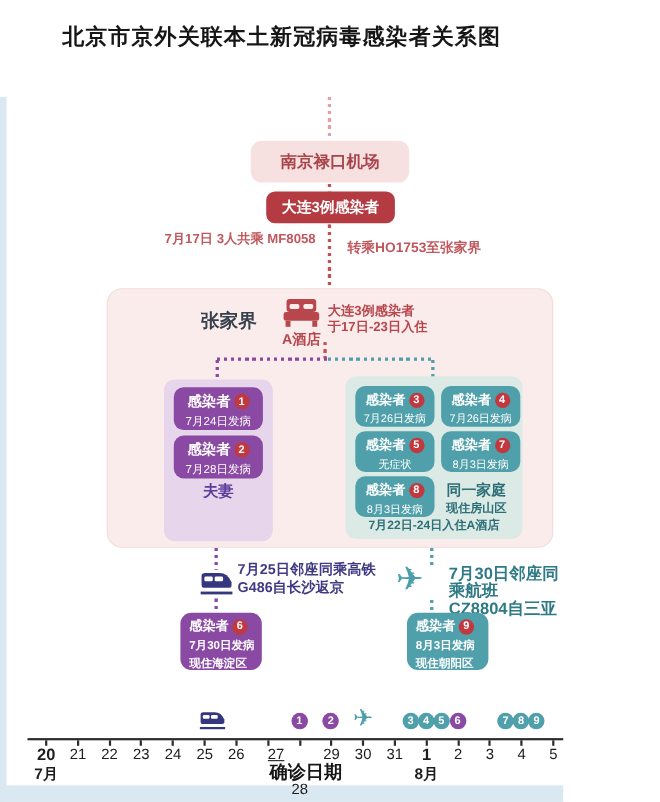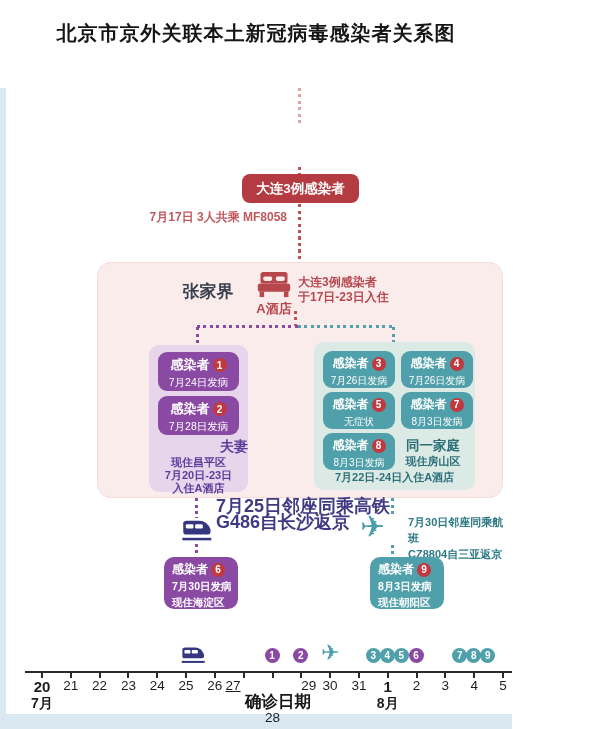--- a/index.html
+++ b/index.html
@@ -42,29 +42,29 @@
   .pill .l1{display:flex;align-items:center;justify-content:center;gap:3px;font-weight:bold;margin-top:4px;}
   .pill .l2{font-size:10.5px;margin-top:2px;}
   .pill-lg{width:81px;height:39px;}
   .pill-lg .l1{font-size:13px;}
   .pill-sm{width:72px;height:37px;}
   .pill-sm .l1{font-size:12px;}
   .pill-sm .l2{font-size:10px;}
   .badge{display:inline-flex;align-items:center;justify-content:center;width:14px;height:14px;
          border-radius:50%;background:#C2383F;color:#fff;font-size:10px;font-weight:bold;}
 
-  .couple-rel{left:0;top:93px;width:100%;text-align:right;font-size:14px;font-weight:bold;color:#5C3D99;}
+  .couple-rel{left:0;top:93px;width:100%;text-align:center;font-size:14px;font-weight:bold;color:#5C3D99;}
   .couple-notes{left:0;top:111px;width:100%;text-align:center;font-size:11px;line-height:13px;
                 font-weight:bold;color:#5C3D99;}
   .family-rel{left:80px;top:95px;width:78px;text-align:center;font-size:13.5px;font-weight:bold;color:#2C6F77;}
   .family-res{left:80px;top:112px;width:78px;text-align:center;font-size:11px;font-weight:bold;color:#2C6F77;}
   .family-stay{left:0;top:128px;width:100%;text-align:center;font-size:11px;font-weight:bold;color:#2C6F77;}
 
-  .note-train{left:216px;top:498px;font-size:18px;font-weight:bold;color:#3F3A83;line-height:16px;}
-  .note-plane{left:408px;top:514px;font-size:11px;font-weight:bold;color:#2E7A85;line-height:16px;}
+  .note-train{left:216px;top:510px;font-size:13px;font-weight:bold;color:#3F3A83;line-height:16px;}
+  .note-plane{left:408px;top:514px;font-size:15px;font-weight:bold;color:#2E7A85;line-height:16px;}
   .plane-glyph{left:360px;top:512px;font-size:30px;color:#4C9FAA;line-height:30px;}
 
   .case-card{width:74px;height:52px;border-radius:10px;color:#fff;padding:4px 0 0 8px;box-sizing:border-box;}
   .case-card .l1{display:flex;align-items:center;gap:3px;font-size:12px;font-weight:bold;}
   .case-card .ln{font-size:10.5px;font-weight:bold;margin-top:2px;}
   .card-purple{left:164px;top:557px;background:#8A49A3;}
   .card-teal{left:370px;top:557px;background:#4FA0AA;}
 
   .axis-line{left:25px;top:671px;width:489px;height:2px;background:#2B2B2B;}
   .tl-tick{top:673px;width:2px;height:5px;background:#2B2B2B;}
@@ -86,27 +86,29 @@
 <body>
 
 <div class="canvas">
 
   <div class="abs edge-left"></div>
   <div class="abs edge-bottom"></div>
 
   <div class="abs title">北京市京外关联本土新冠病毒感染者关系图</div>
 
   <div class="abs vdash dash-red-light" style="left:298px;top:88px;height:38px;"></div>
+  <div class="abs ctr airport">南京禄口机场</div>
   <div class="abs vdash dash-red" style="left:298px;top:167px;height:7px;"></div>
   <div class="abs ctr dalian">大连3例感染者</div>
   <div class="abs vdash dash-red" style="left:298px;top:204px;height:57px;"></div>
 
   <div class="abs flight-left">
     <div>7月17日 3人共乘 MF8058</div>
   </div>
+  <div class="abs flight-right">转乘HO1753至张家界</div>
 
   <div class="abs zjj">
     <div class="abs zjj-label">张家界</div>
 
     <svg class="abs" style="left:158px;top:8px;" width="36" height="27" viewBox="0 0 40 30">
       <rect x="5" y="1" width="30" height="13" rx="3" fill="#B8474D"></rect>
       <rect x="8" y="6" width="10" height="5" rx="2" fill="#FBECEC"></rect>
       <rect x="22" y="6" width="10" height="5" rx="2" fill="#FBECEC"></rect>
       <rect x="2" y="14" width="36" height="9" rx="2.5" fill="#B8474D"></rect>
       <rect x="4" y="23" width="5" height="6" fill="#B8474D"></rect>
@@ -133,25 +135,20 @@
         <div class="l2">7月24日发病</div>
       </div>
       <div class="abs pill pill-purple pill-lg" style="left:9px;top:51px;">
         <div class="l1">
           <span>感染者</span>
           <span class="badge">2</span>
         </div>
         <div class="l2">7月28日发病</div>
       </div>
       <div class="abs couple-rel">夫妻</div>
-      <div class="abs couple-notes">
-        <div>现住昌平区</div>
-        <div>7月20日-23日</div>
-        <div>入住A酒店</div>
-      </div>
     </div>
 
     <div class="abs group family-box">
       <div class="abs pill pill-teal pill-sm" style="left:9px;top:9px;">
         <div class="l1">
           <span>感染者</span>
           <span class="badge">3</span>
         </div>
         <div class="l2">7月26日发病</div>
       </div>
@@ -237,25 +234,25 @@
       <div class="abs tl-date" style="left: 99.625px;">22</div>
       <div class="abs tl-tick" style="left: 127.438px;"></div>
       <div class="abs tl-date" style="left: 128.438px;">23</div>
       <div class="abs tl-tick" style="left: 156.25px;"></div>
       <div class="abs tl-date" style="left: 157.25px;">24</div>
       <div class="abs tl-tick" style="left: 185.062px;"></div>
       <div class="abs tl-date" style="left: 186.062px;">25</div>
       <div class="abs tl-tick" style="left: 213.875px;"></div>
       <div class="abs tl-date" style="left: 214.875px;">26</div>
       <div class="abs tl-tick" style="left: 242.688px;"></div>
-      <div class="abs tl-date" style="left: 233px; text-decoration: underline;">27</div>
+      <div class="abs tl-date" style="left: 251px; text-decoration: underline;">27</div>
       <div class="abs tl-tick" style="left: 271.5px;"></div>
       <div class="abs tl-date" style="left: 272.5px; margin-top: 32px;">28</div>
       <div class="abs tl-tick" style="left: 300.312px;"></div>
-      <div class="abs tl-date" style="left: 301.312px; text-align: right;">29</div>
+      <div class="abs tl-date" style="left: 301.312px;">29</div>
       <div class="abs tl-tick" style="left: 329.125px;"></div>
       <div class="abs tl-date" style="left: 330.125px;">30</div>
       <div class="abs tl-tick" style="left: 357.938px;"></div>
       <div class="abs tl-date" style="left: 358.938px;">31</div>
       <div class="abs tl-tick" style="left: 386.75px;"></div>
       <div class="abs tl-date bold" style="left: 387.75px;">1</div>
       <div class="abs tl-tick" style="left: 415.562px;"></div>
       <div class="abs tl-date" style="left: 416.562px;">2</div>
       <div class="abs tl-tick" style="left: 444.375px;"></div>
       <div class="abs tl-date" style="left: 445.375px;">3</div>

